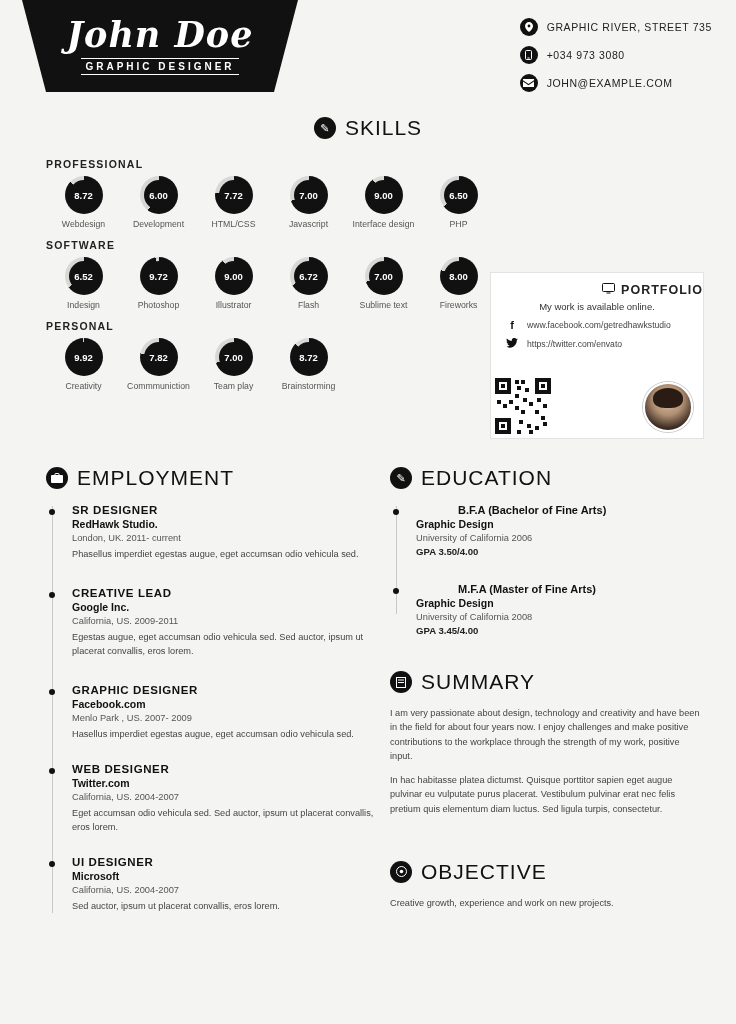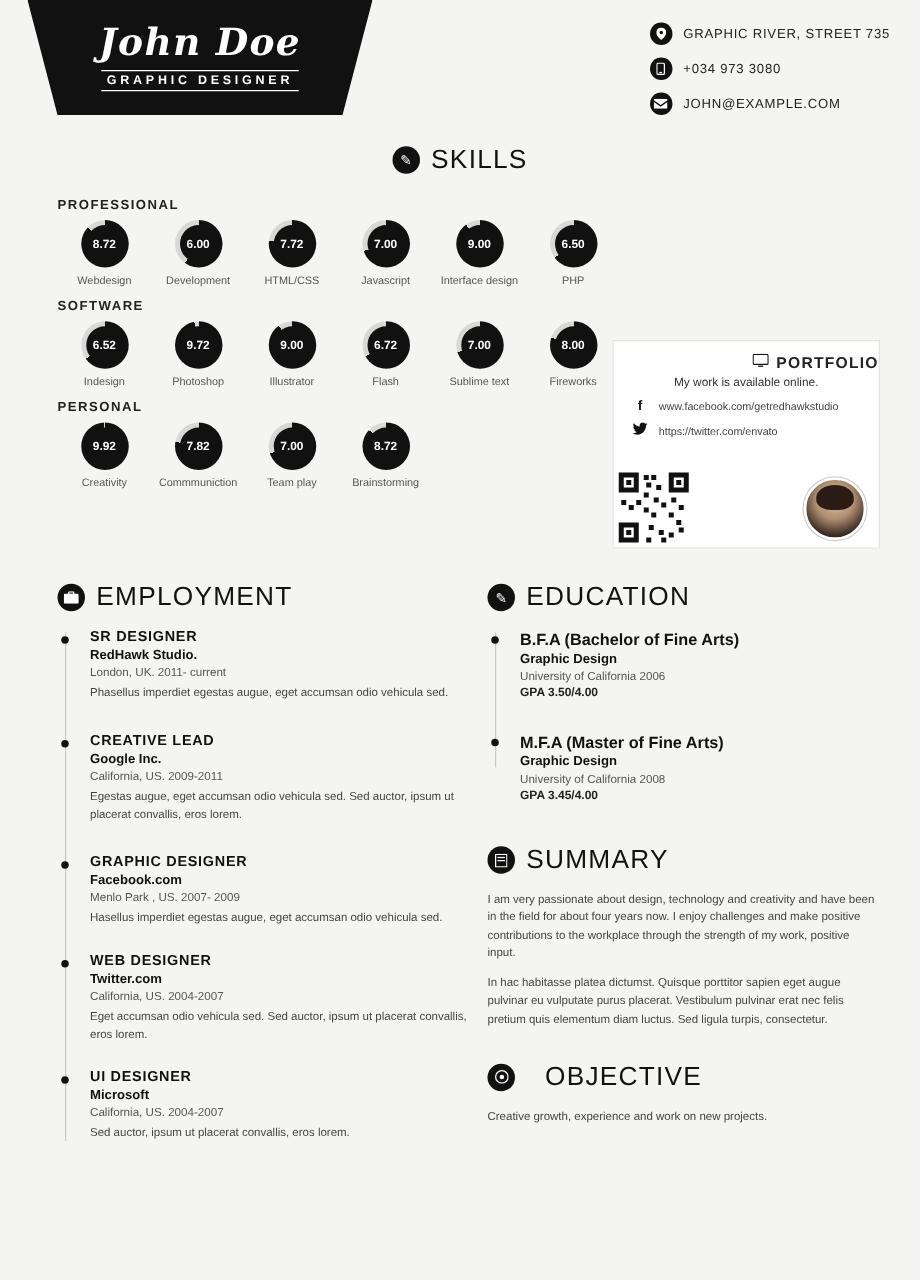--- a/index.html
+++ b/index.html
@@ -16,21 +16,21 @@
   
   .header{position:relative;height:100px;background:#f4f4f2;}
   .name-badge{
     position:absolute;left:10px;top:0;width:300px;height:92px;
     background:#111;
     clip-path:polygon(4% 0%, 96% 0%, 88% 100%, 12% 100%);
     display:flex;flex-direction:column;align-items:center;justify-content:center;
   }
   .name-badge .nm{
     font-family:"DejaVu Serif", serif;
-    color:#fff;font-size:30px;font-weight:bold;font-style:italic;
+    color:#fff;font-size:35px;font-weight:bold;font-style:italic;
     letter-spacing:1px;line-height:1;
     text-shadow:0 0 0 #000;
   }
   .name-badge .rl{
     color:#fff;font-size:10px;letter-spacing:3px;font-weight:bold;margin-top:6px;
     border-top:1px solid #fff;border-bottom:1px solid #fff;padding:2px 4px;
   }
   .contact{position:absolute;right:24px;top:18px;text-align:left;}
   .contact .row{display:flex;align-items:center;margin-bottom:10px;}
   .contact .ic{
@@ -101,29 +101,29 @@
   .job:before{content:"";position:absolute;left:-23px;top:5px;width:6px;height:6px;border-radius:50%;background:#111;}
   .job .ttl{font-size:11.5px;font-weight:bold;letter-spacing:.6px;color:#111;}
   .job .org{font-size:10.5px;font-weight:bold;color:#111;margin-top:2px;}
   .job .meta{font-size:9.3px;color:#555;margin-top:3px;}
   .job .desc{font-size:9.2px;color:#444;margin-top:5px;line-height:1.45;}
 
   .edu{position:relative;margin-top:14px;padding-left:26px;}
   .edu:before{content:"";position:absolute;left:6px;top:2px;height:108px;width:1px;background:#c9c9c7;}
   .ed{position:relative;margin-bottom:16px;}
   .ed:before{content:"";position:absolute;left:-23px;top:5px;width:6px;height:6px;border-radius:50%;background:#111;}
-  .ed .ttl{font-size:13px;font-weight:bold;color:#111;}
+  .ed .ttl{font-size:11px;font-weight:bold;color:#111;margin-left:42px;}
   .ed .org{font-size:10.5px;font-weight:bold;color:#111;margin-top:2px;}
   .ed .meta{font-size:9.3px;color:#555;margin-top:3px;}
   .ed .gpa{font-size:9.6px;color:#222;margin-top:3px;font-weight:bold;}
 
   .para{font-size:9.2px;color:#444;line-height:1.55;margin-top:12px;}
   .para + .para{margin-top:10px;}
   .mt34{margin-top:34px;}
-  .mt28{margin-top:28px;gap:15px;}
+  .mt28{margin-top:44px;}
 </style>
 </head>
 <body>
 
 <div class="page">
 
   <div class="header">
     <div class="name-badge">
       <div class="nm">John Doe</div>
       <div class="rl">GRAPHIC DESIGNER</div>

